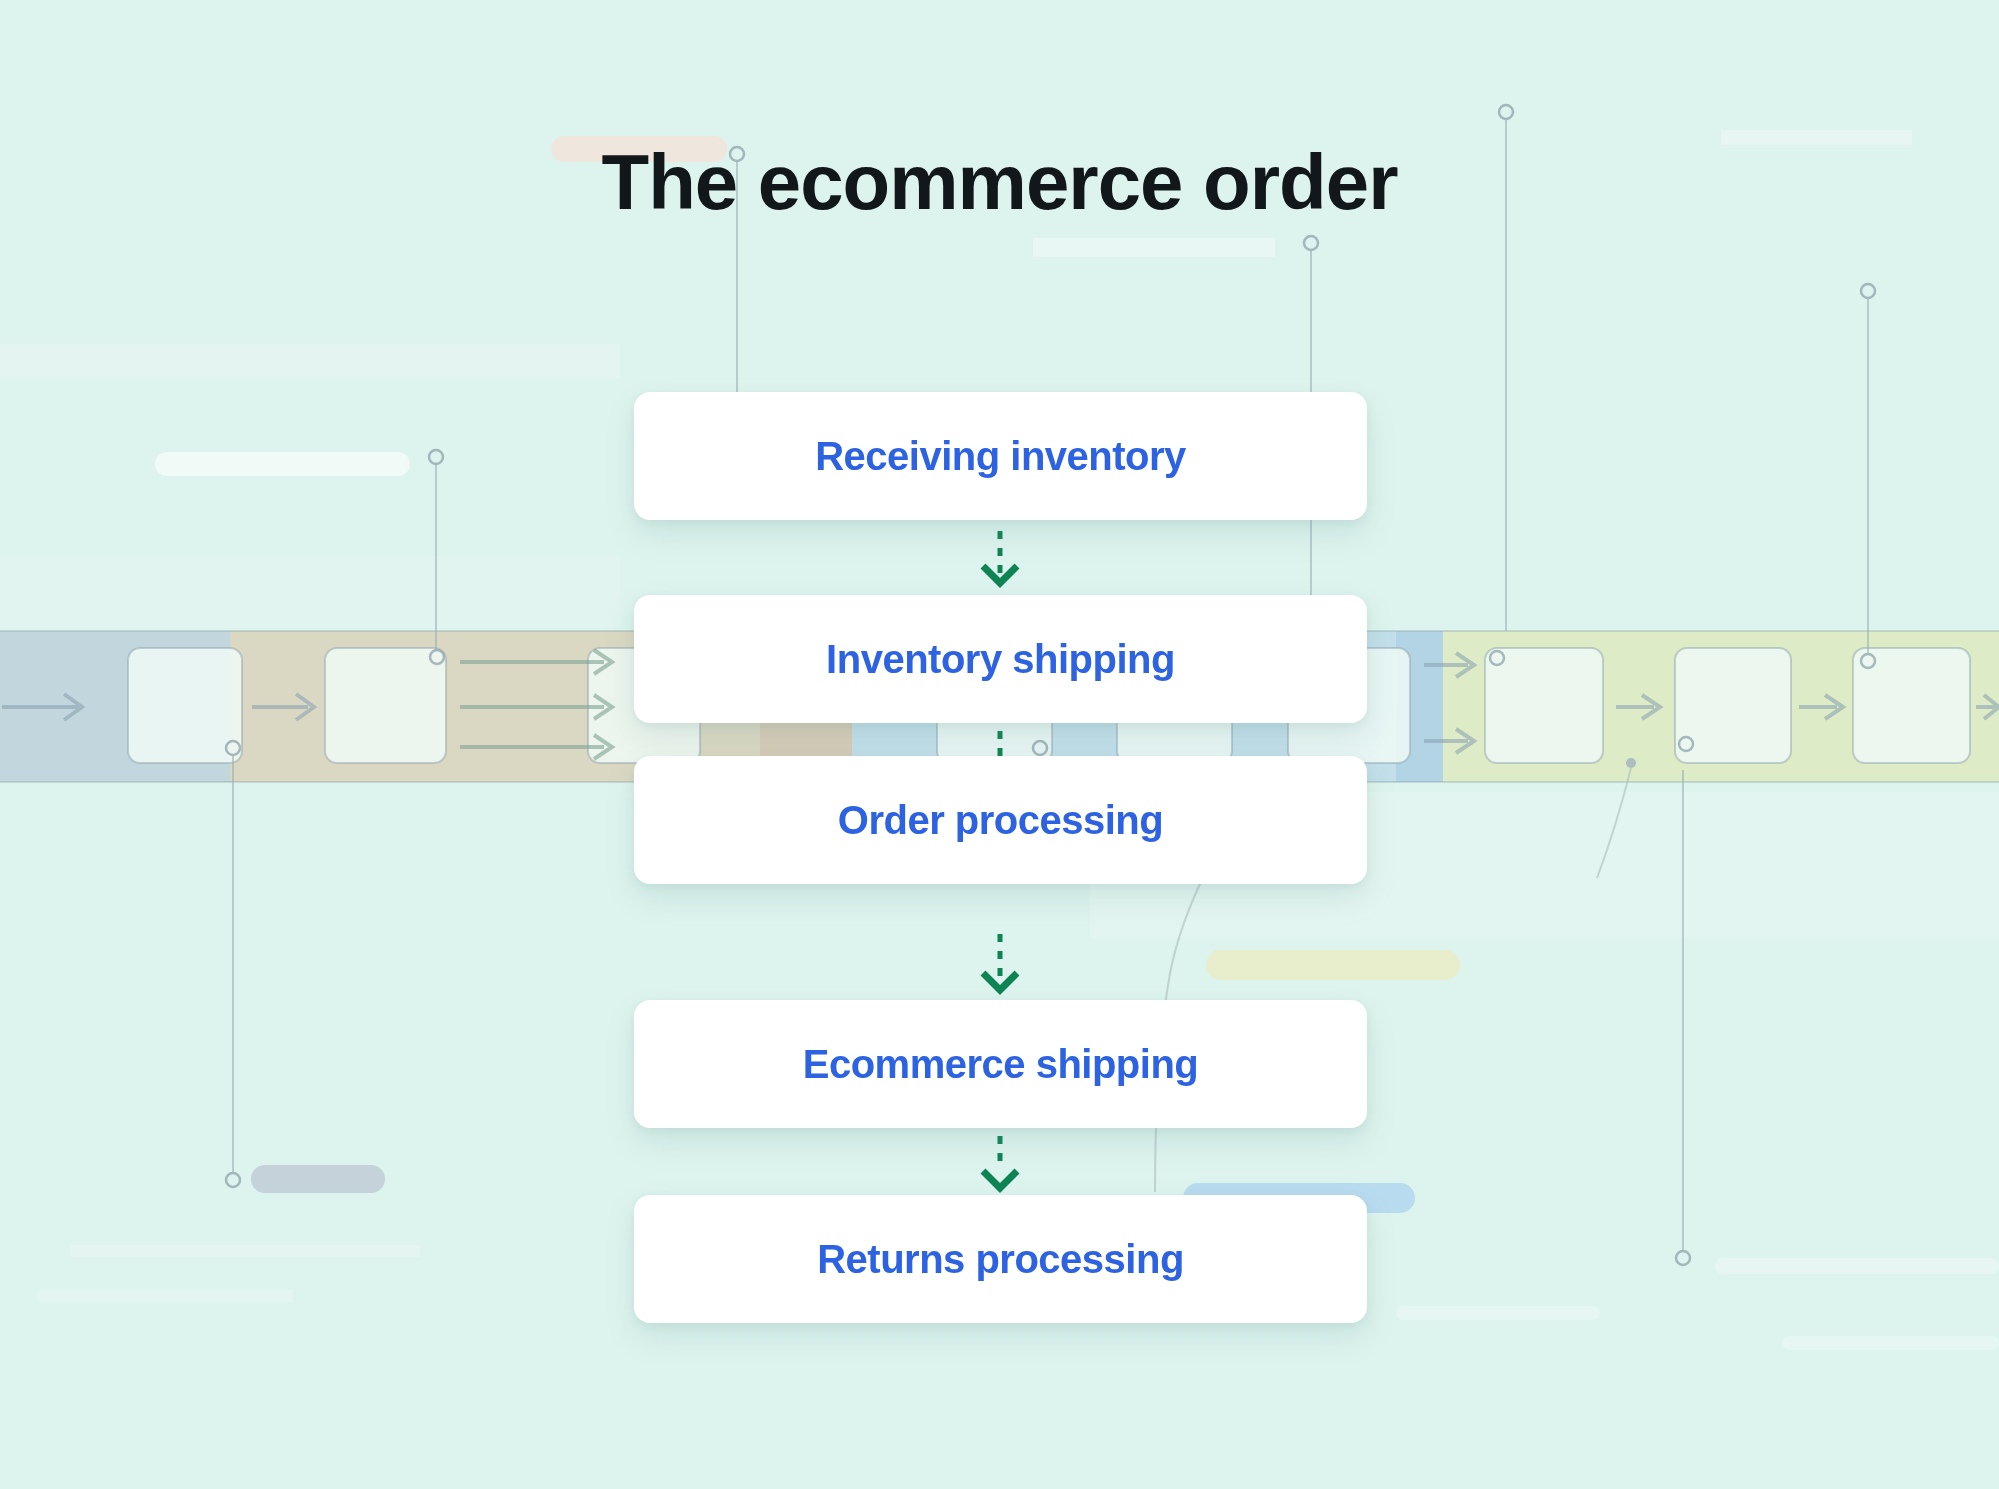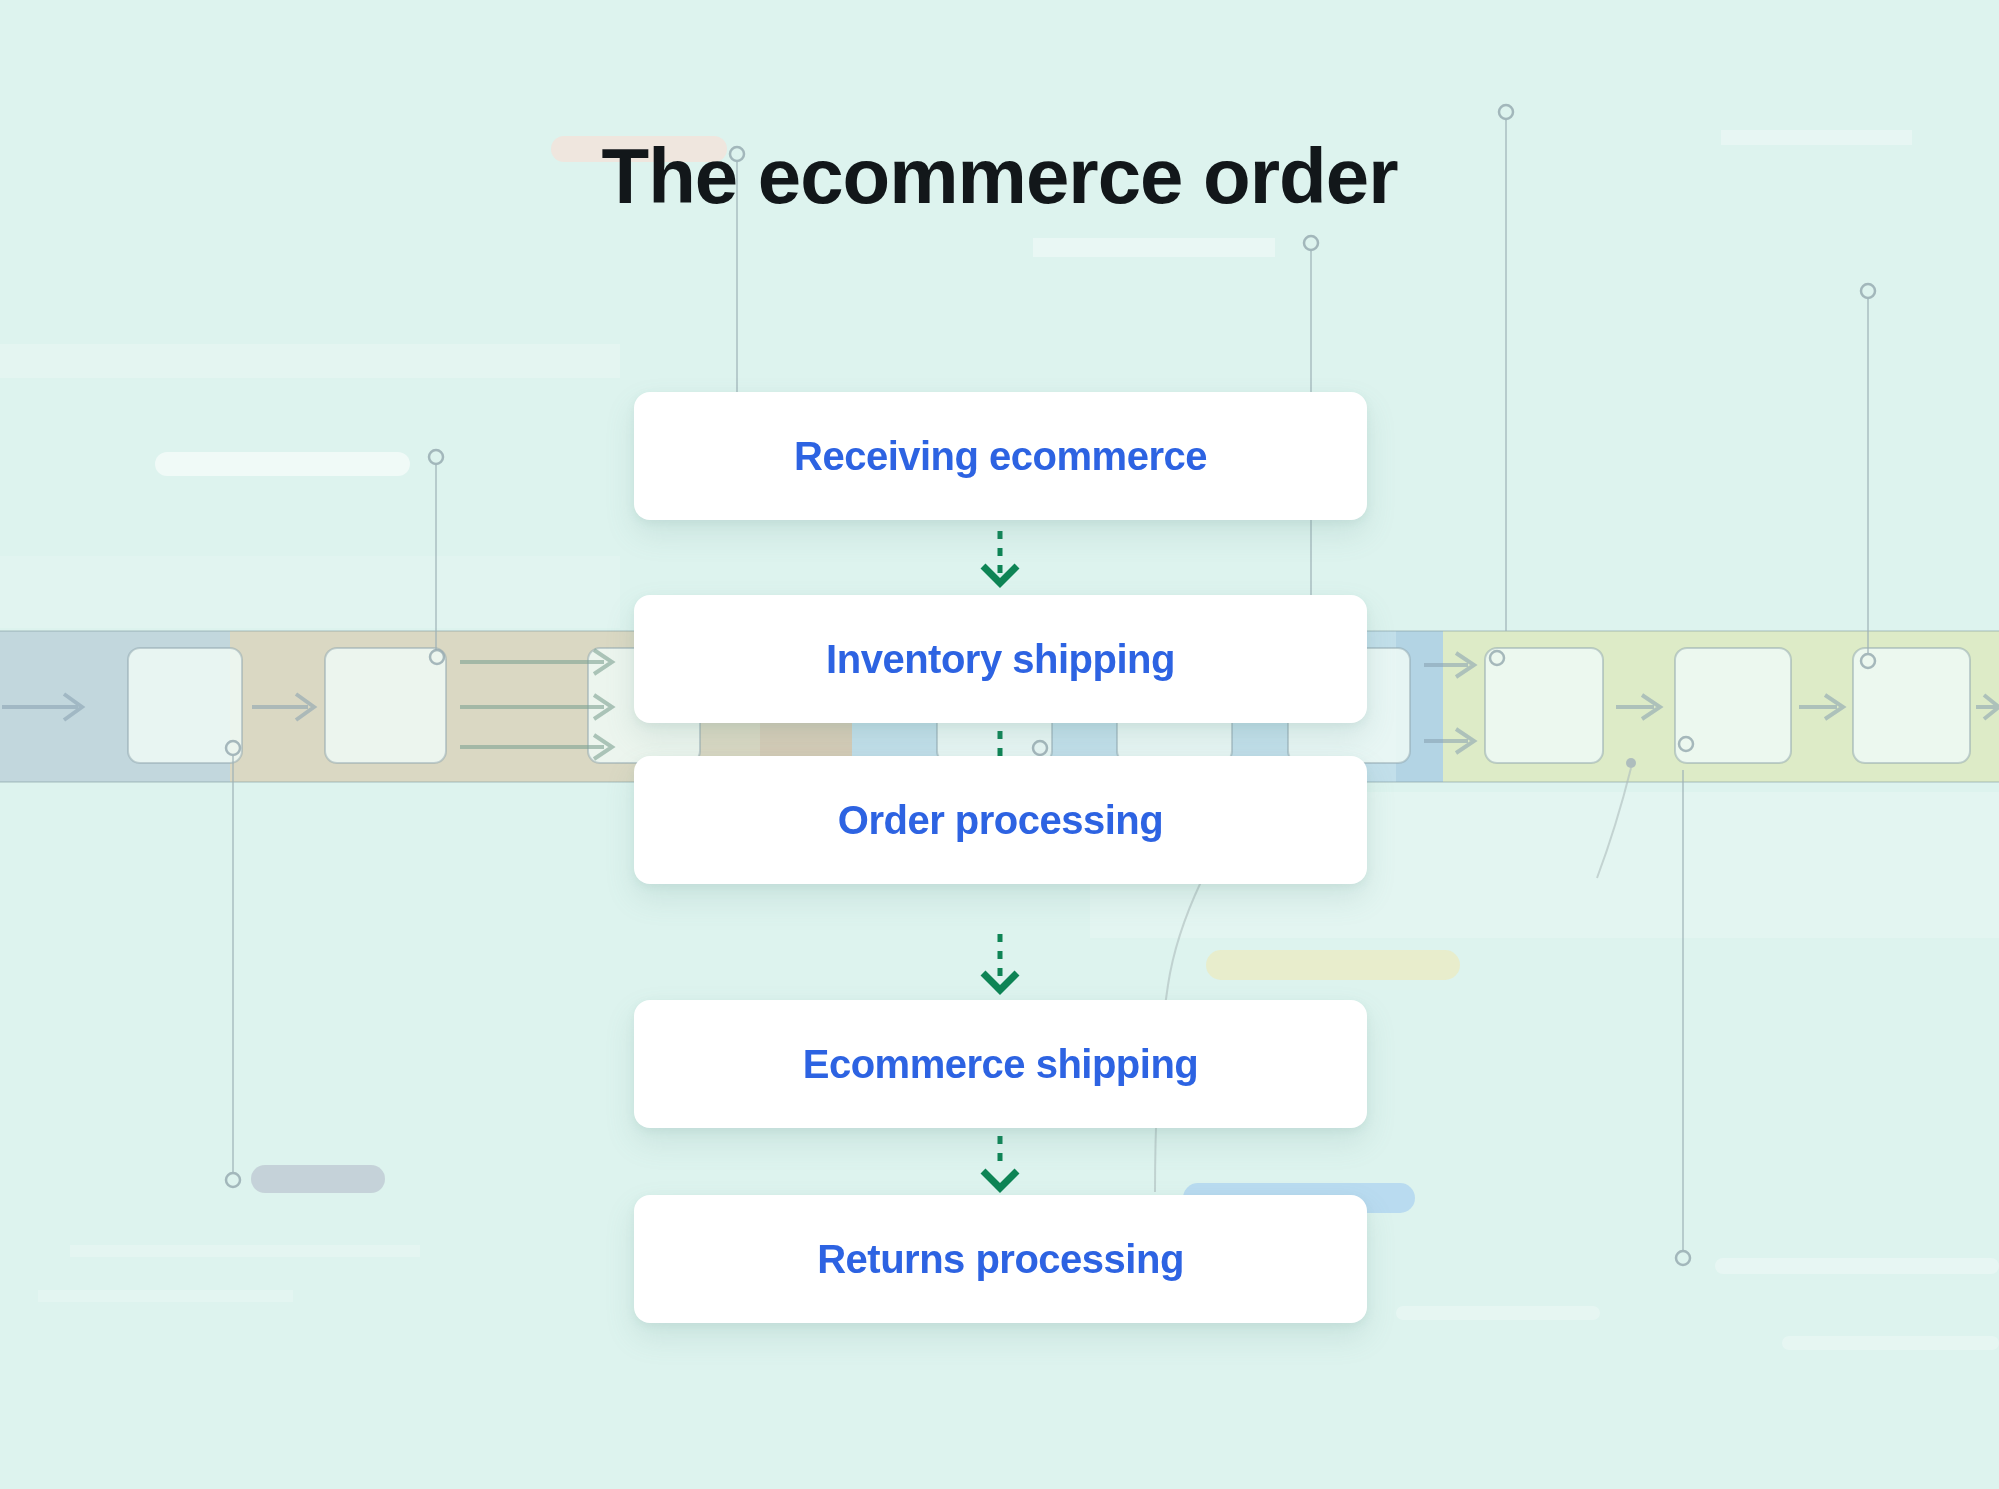--- a/index.html
+++ b/index.html
@@ -5,21 +5,21 @@
   html,body{margin:0;padding:0;background:#ddf3ee;}
   .canvas{
     position:relative;
     width:1999px;height:1489px;
     background:#ddf3ee;
     overflow:hidden;
     font-family:"Liberation Sans", sans-serif;
   }
   .bg-decor{position:absolute;left:0;top:0;width:1999px;height:1489px;}
   .title{
-    position:absolute;left:0;top:126px;width:100%;
+    position:absolute;left:0;top:132px;width:100%;
     text-align:center;
     font-size:78px;font-weight:700;color:#12171a;
     line-height:101px;letter-spacing:-1px;
   }
   .step{
     position:absolute;left:634px;width:733px;height:128px;
     background:#ffffff;border-radius:16px;
     box-shadow:0 14px 30px rgba(100,150,140,.16),0 3px 8px rgba(100,150,140,.10);
     display:flex;align-items:center;justify-content:center;
   }
@@ -156,21 +156,21 @@
         <path d="M983,1171 L1000,1188 L1017,1171" stroke-width="7"></path>
       </g>
     </g>
   </svg>
 
   <div class="title">
     <div>The ecommerce order</div>
   </div>
 
   <div class="step s1">
-    <span>Receiving ecommerce</span>
+    <span>Receiving inventory</span>
   </div>
   <div class="step s2">
     <span>Inventory shipping</span>
   </div>
   <div class="step s3">
     <span>Order processing</span>
   </div>
   <div class="step s4">
     <span>Ecommerce shipping</span>
   </div>

